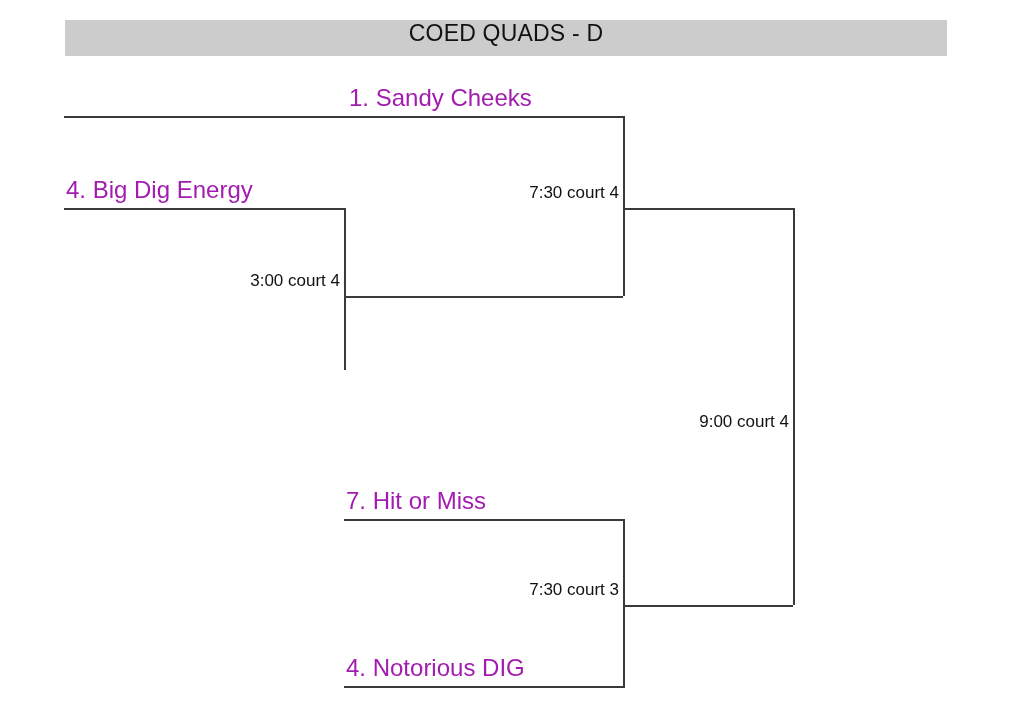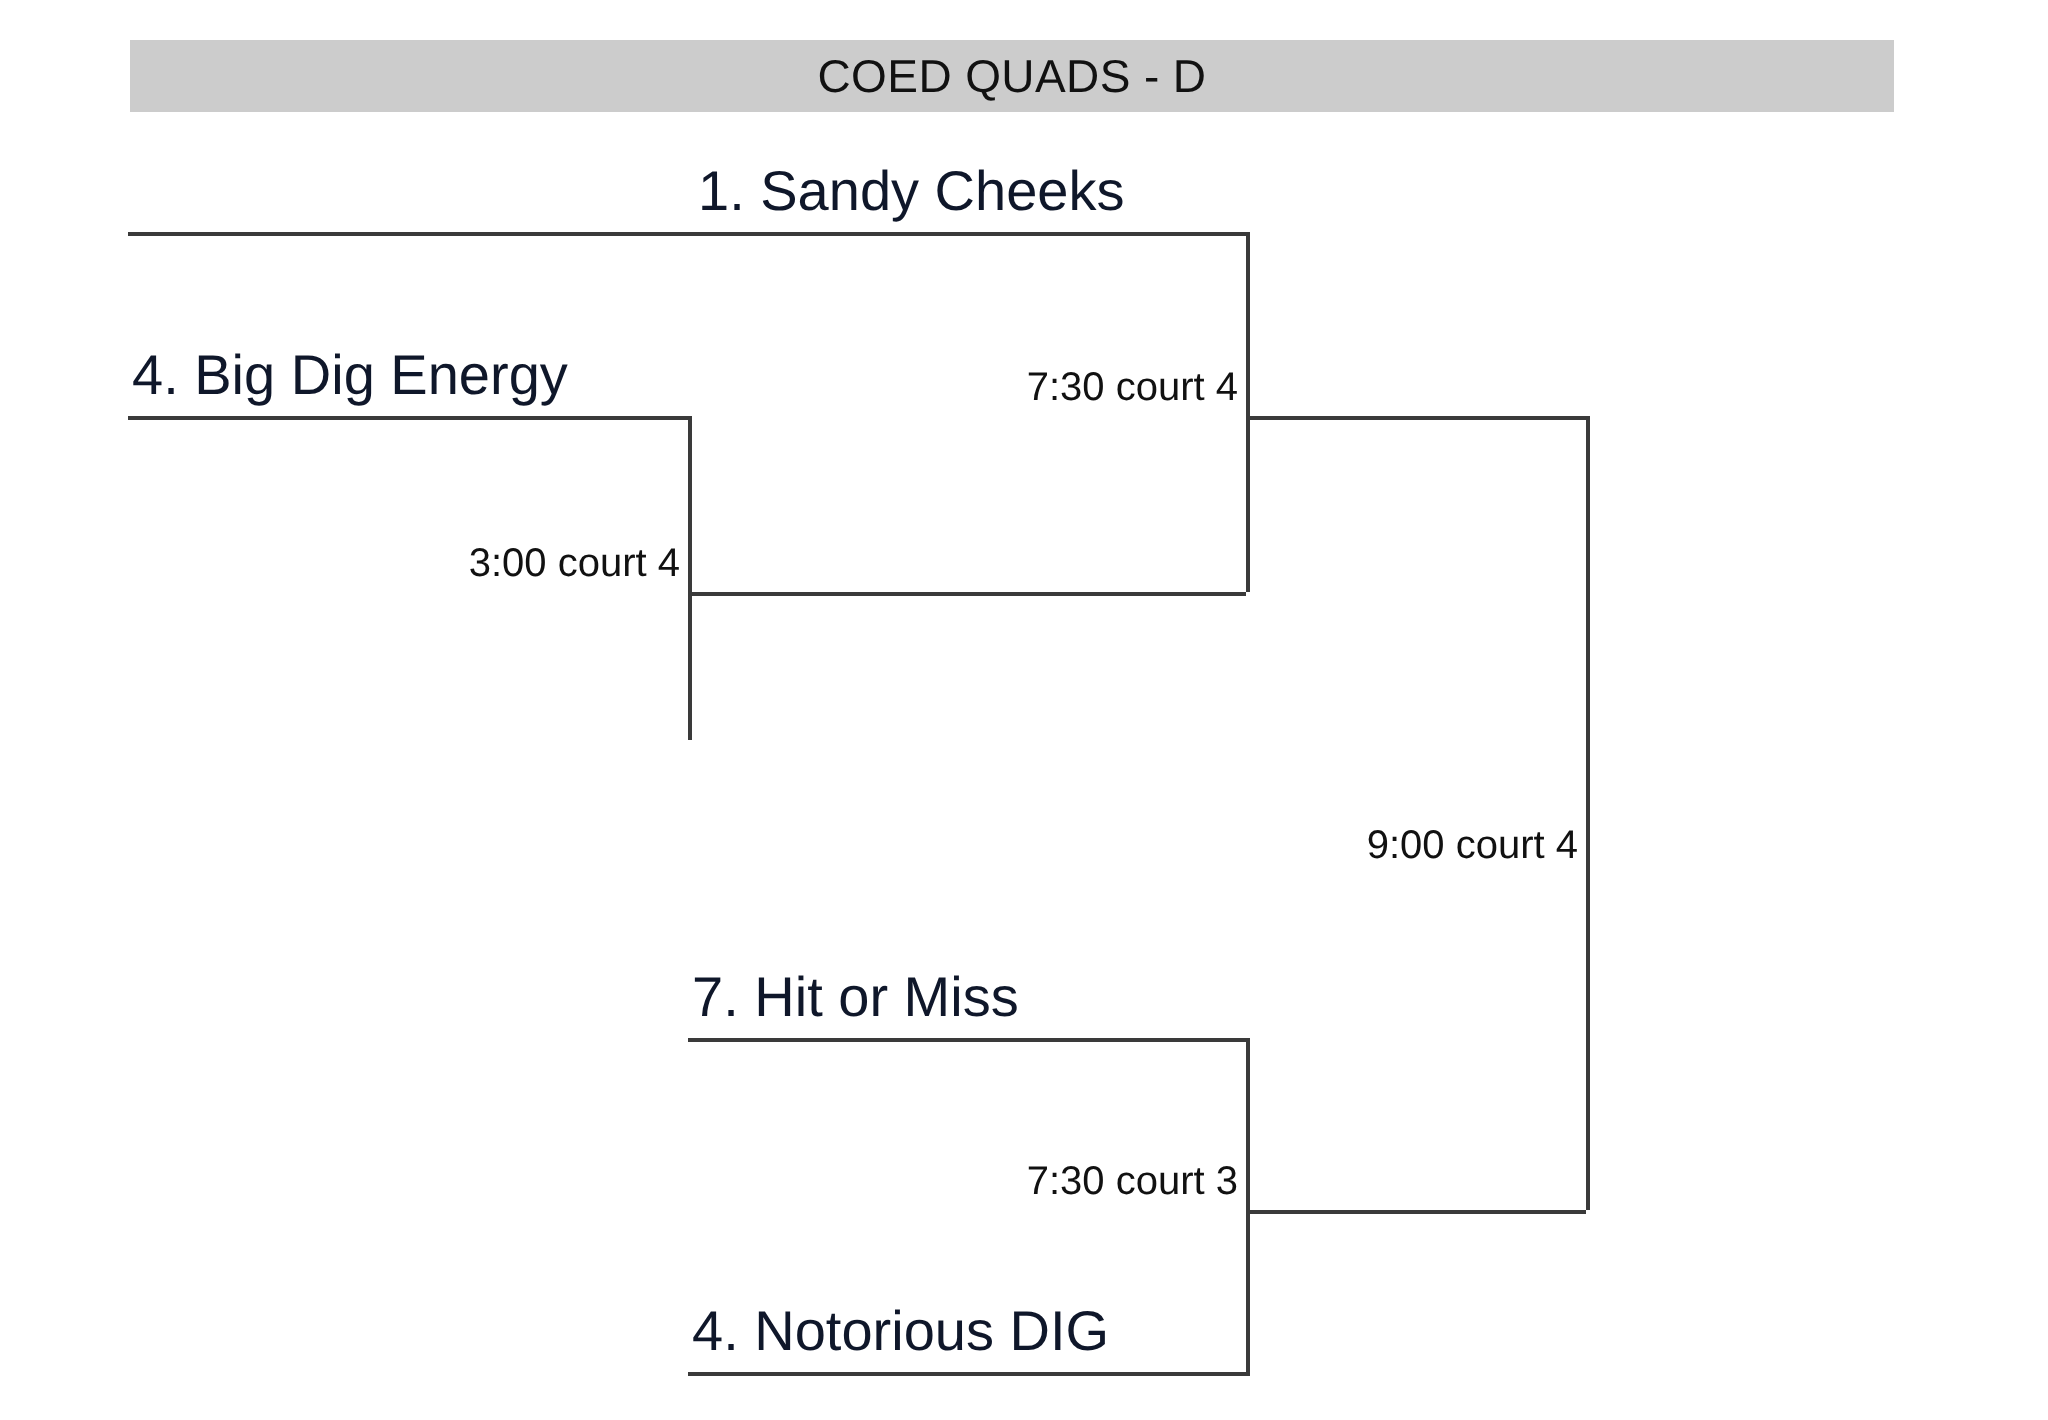--- a/index.html
+++ b/index.html
@@ -22,62 +22,62 @@
 
   
   #title-banner {
     position: absolute;
     left: 65px;
     top: 20px;
     width: 882px;
     height: 36px;
     background: #cccccc;
     display: flex;
-    align-items: center;
+    align-items: flex-start;
     justify-content: center;
   }
   #title-text {
     font-size: 23px;
     font-weight: 400;
     letter-spacing: 0.2px;
     color: #111111;
     white-space: nowrap;
   }
 
   
   .slot {
     position: absolute;
     border-bottom: 2.5px solid #3a3a3a;
     box-sizing: border-box;
   }
   .slot-label {
     position: absolute;
     left: 2px;
     bottom: 4px;
-    font-size: 28px;
+    font-size: 24px;
     white-space: nowrap;
-    color: #0f172a;
+    color: #a21caf;
   }
 
   .vline {
     position: absolute;
     border-left: 2.5px solid #3a3a3a;
     box-sizing: border-box;
     width: 0;
   }
   .hline {
     position: absolute;
     border-top: 2.5px solid #3a3a3a;
     box-sizing: border-box;
     height: 0;
   }
 
   .match-label {
     position: absolute;
-    font-size: 20px;
+    font-size: 17px;
     white-space: nowrap;
     text-align: right;
     color: #111111;
   }
 </style>
 </head>
 <body>
 
 <div id="bracket-page">
 

